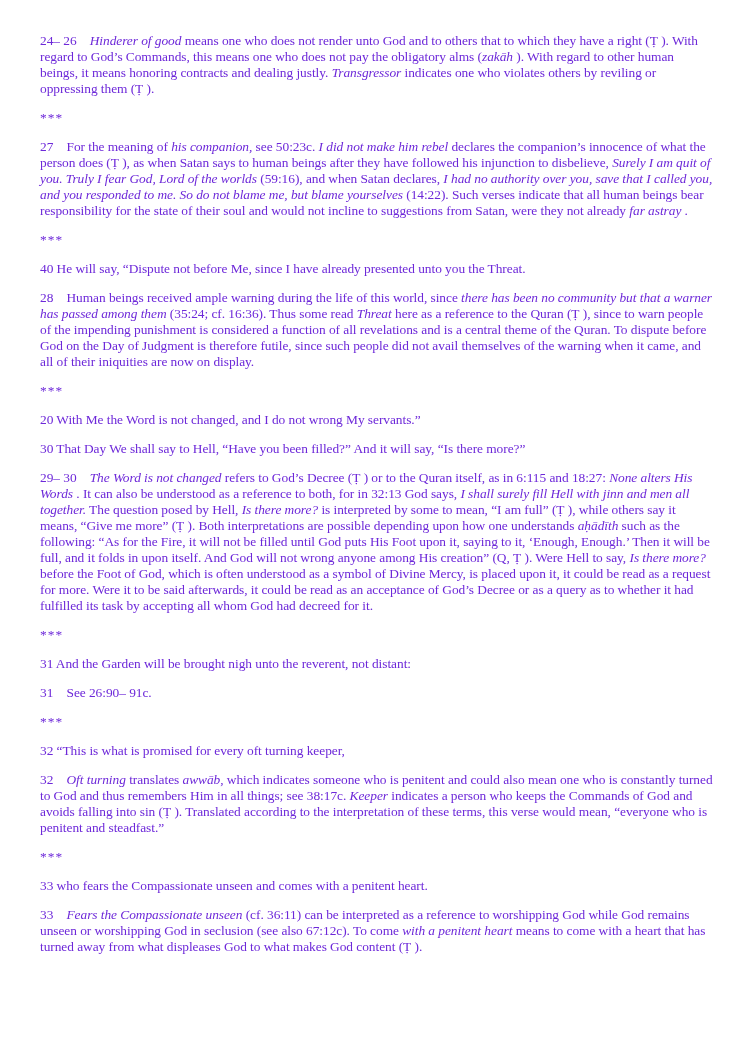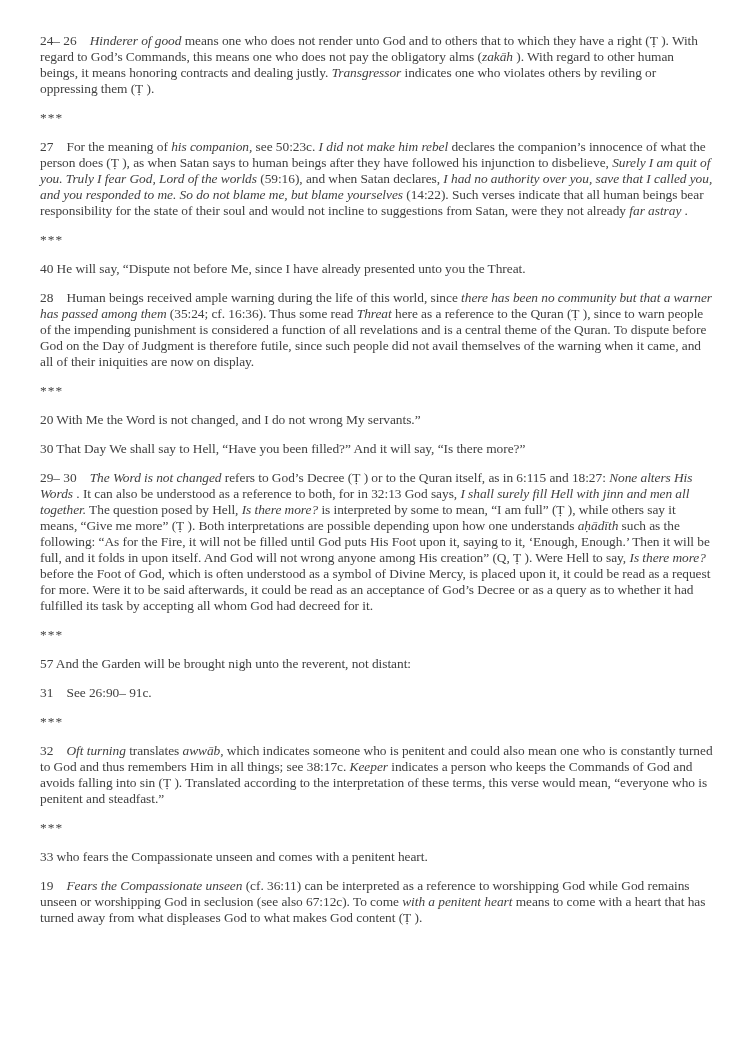--- a/index.html
+++ b/index.html
@@ -33,34 +33,35 @@
   .content p.separator {
     letter-spacing: 1px;
   }
   .content i {
     font-style: italic;
   }
 </style>
 </head>
 <body>
 
-<div class="page" style="background: rgb(255, 255, 255); color: #404040;">
+<div class="page" style="background: rgb(255, 255, 255); color: #6d28d9;">
   <div class="content">
       <p class="commentary"><span>24– 26    </span><i>Hinderer of good</i><span> means one who does not render unto God and to others that to which they have a right (Ṭ ). With regard to God’s Commands, this means one who does not pay the obligatory alms (</span><i>zakāh</i><span> ). With regard to other human beings, it means honoring contracts and dealing justly. </span><i>Transgressor</i><span> indicates one who violates others by reviling or oppressing them (Ṭ ).</span></p>
       <p class="separator">***</p>
       <p class="commentary"><span>27    For the meaning of </span><i>his companion,</i><span> see 50:23c. </span><i>I did not make him rebel</i><span> declares the companion’s innocence of what the person does (Ṭ ), as when Satan says to human beings after they have followed his injunction to disbelieve, </span><i>Surely I am quit of you. Truly I fear God, Lord of the worlds</i><span> (59:16), and when Satan declares, </span><i>I had no authority over you, save that I called you, and you responded to me. So do not blame me, but blame yourselves</i><span> (14:22). Such verses indicate that all human beings bear responsibility for the state of their soul and would not incline to suggestions from Satan, were they not already </span><i>far astray</i><span> .</span></p>
       <p class="separator">***</p>
       <p class="verse"><span>40 He will say, “Dispute not before Me, since I have already presented unto you the Threat.</span></p>
       <p class="commentary"><span>28    Human beings received ample warning during the life of this world, since </span><i>there has been no community but that a warner has passed among them</i><span> (35:24; cf. 16:36). Thus some read </span><i>Threat</i><span> here as a reference to the Quran (Ṭ ), since to warn people of the impending punishment is considered a function of all revelations and is a central theme of the Quran. To dispute before God on the Day of Judgment is therefore futile, since such people did not avail themselves of the warning when it came, and all of their iniquities are now on display.</span></p>
       <p class="separator">***</p>
       <p class="verse"><span>20 With Me the Word is not changed, and I do not wrong My servants.”</span></p>
       <p class="verse"><span>30 That Day We shall say to Hell, “Have you been filled?” And it will say, “Is there more?”</span></p>
       <p class="commentary"><span>29– 30    </span><i>The Word is not changed</i><span> refers to God’s Decree (Ṭ ) or to the Quran itself, as in 6:115 and 18:27: </span><i>None alters His Words</i><span> . It can also be understood as a reference to both, for in 32:13 God says, </span><i>I shall surely fill Hell with jinn and men all together.</i><span> The question posed by Hell, </span><i>Is there more?</i><span> is interpreted by some to mean, “I am full” (Ṭ ), while others say it means, “Give me more” (Ṭ ). Both interpretations are possible depending upon how one understands </span><i>aḥādīth</i><span> such as the following: “As for the Fire, it will not be filled until God puts His Foot upon it, saying to it, ‘Enough, Enough.’ Then it will be full, and it folds in upon itself. And God will not wrong anyone among His creation” (Q, Ṭ ). Were Hell to say, </span><i>Is there more?</i><span> before the Foot of God, which is often understood as a symbol of Divine Mercy, is placed upon it, it could be read as a request for more. Were it to be said afterwards, it could be read as an acceptance of God’s Decree or as a query as to whether it had fulfilled its task by accepting all whom God had decreed for it.</span></p>
       <p class="separator">***</p>
-      <p class="verse"><span>57 And the Garden will be brought nigh unto the reverent, not distant:</span></p>
+      <p class="verse"><span>31 And the Garden will be brought nigh unto the reverent, not distant:</span></p>
       <p class="commentary"><span>31    See 26:90– 91c.</span></p>
       <p class="separator">***</p>
+      <p class="verse"><span>32 “This is what is promised for every oft turning keeper,</span></p>
       <p class="commentary"><span>32    </span><i>Oft turning</i><span> translates </span><i>awwāb</i><span>, which indicates someone who is penitent and could also mean one who is constantly turned to God and thus remembers Him in all things; see 38:17c. </span><i>Keeper</i><span> indicates a person who keeps the Commands of God and avoids falling into sin (Ṭ ). Translated according to the interpretation of these terms, this verse would mean, “everyone who is penitent and steadfast.”</span></p>
       <p class="separator">***</p>
       <p class="verse"><span>33 who fears the Compassionate unseen and comes with a penitent heart.</span></p>
-      <p class="commentary"><span>19    </span><i>Fears the Compassionate unseen</i><span> (cf. 36:11) can be interpreted as a reference to worshipping God while God remains unseen or worshipping God in seclusion (see also 67:12c). To come </span><i>with a penitent heart</i><span> means to come with a heart that has turned away from what displeases God to what makes God content (Ṭ ).</span></p>
+      <p class="commentary"><span>33    </span><i>Fears the Compassionate unseen</i><span> (cf. 36:11) can be interpreted as a reference to worshipping God while God remains unseen or worshipping God in seclusion (see also 67:12c). To come </span><i>with a penitent heart</i><span> means to come with a heart that has turned away from what displeases God to what makes God content (Ṭ ).</span></p>
     </div>
 </div>
 
 </body></html>

